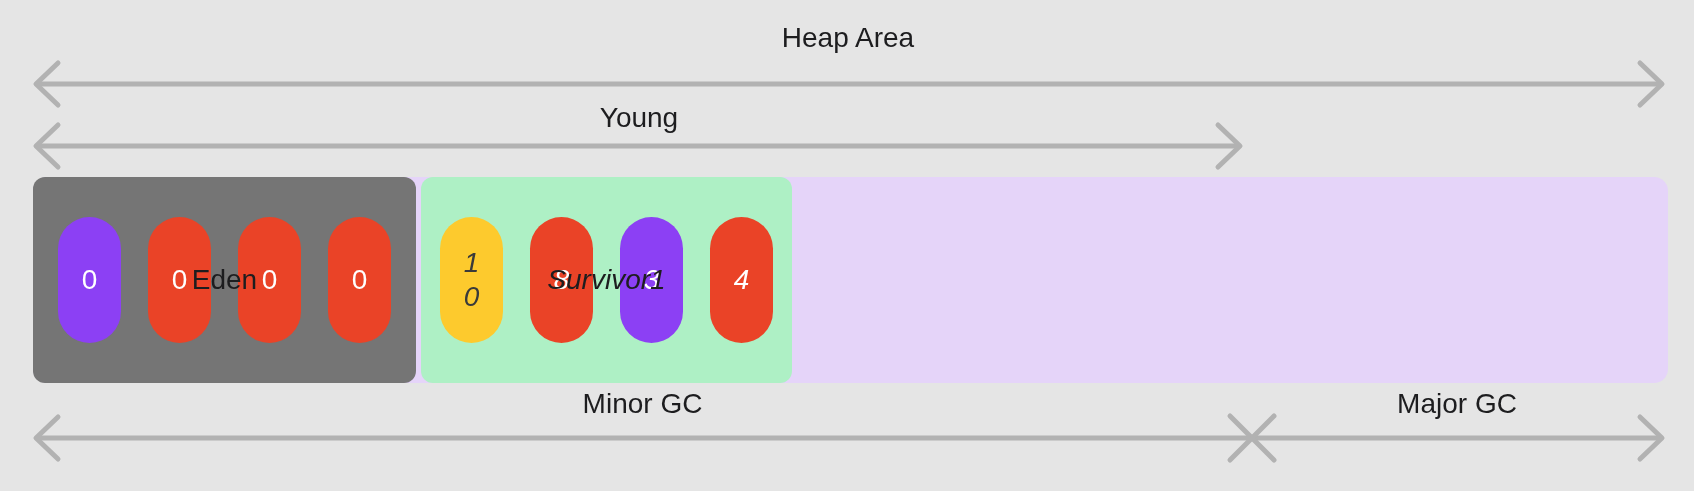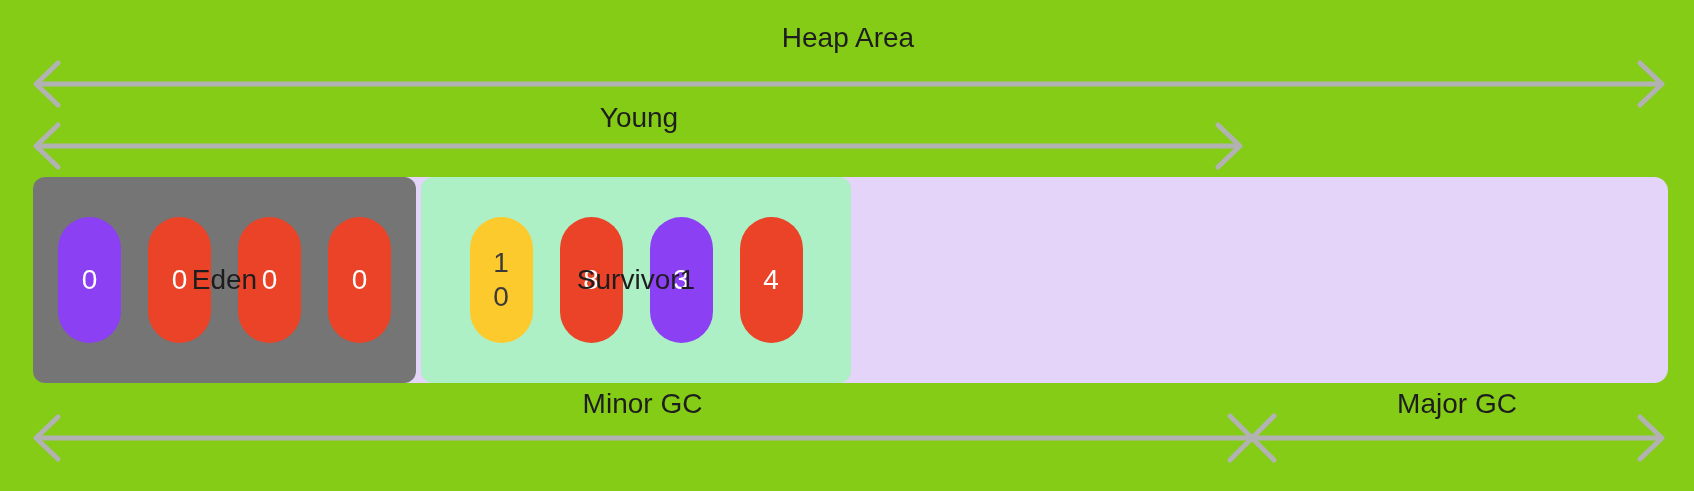--- a/index.html
+++ b/index.html
@@ -5,21 +5,21 @@
   html, body {
     margin: 0;
     padding: 0;
     background: #ffffff;
     font-family: "Liberation Sans", sans-serif;
   }
   .stage {
     position: relative;
     width: 1694px;
     height: 491px;
-    background: #84cc16;
+    background: #e5e5e5;
     overflow: hidden;
   }
   .title {
     position: absolute;
     font-size: 28px;
     color: #1d1d1f;
     text-align: center;
     line-height: 34px;
     white-space: nowrap;
   }
@@ -45,21 +45,21 @@
     gap: 5px;
   }
   .block {
     position: relative;
     height: 100%;
     border-radius: 12px;
     flex: 0 0 auto;
   }
   .block.w-eden      { width: 383px; }
   .block.w-survivor0 { width: 414px; }
-  .block.w-survivor1 { width: 430px; }
+  .block.w-survivor1 { width: 371px; font-style: italic; }
   .block.w-old       { flex: 1 1 auto; }
 
   .pills {
     position: absolute;
     inset: 0;
     display: flex;
     align-items: center;
     justify-content: center;
     gap: 27px;
     z-index: 1;

